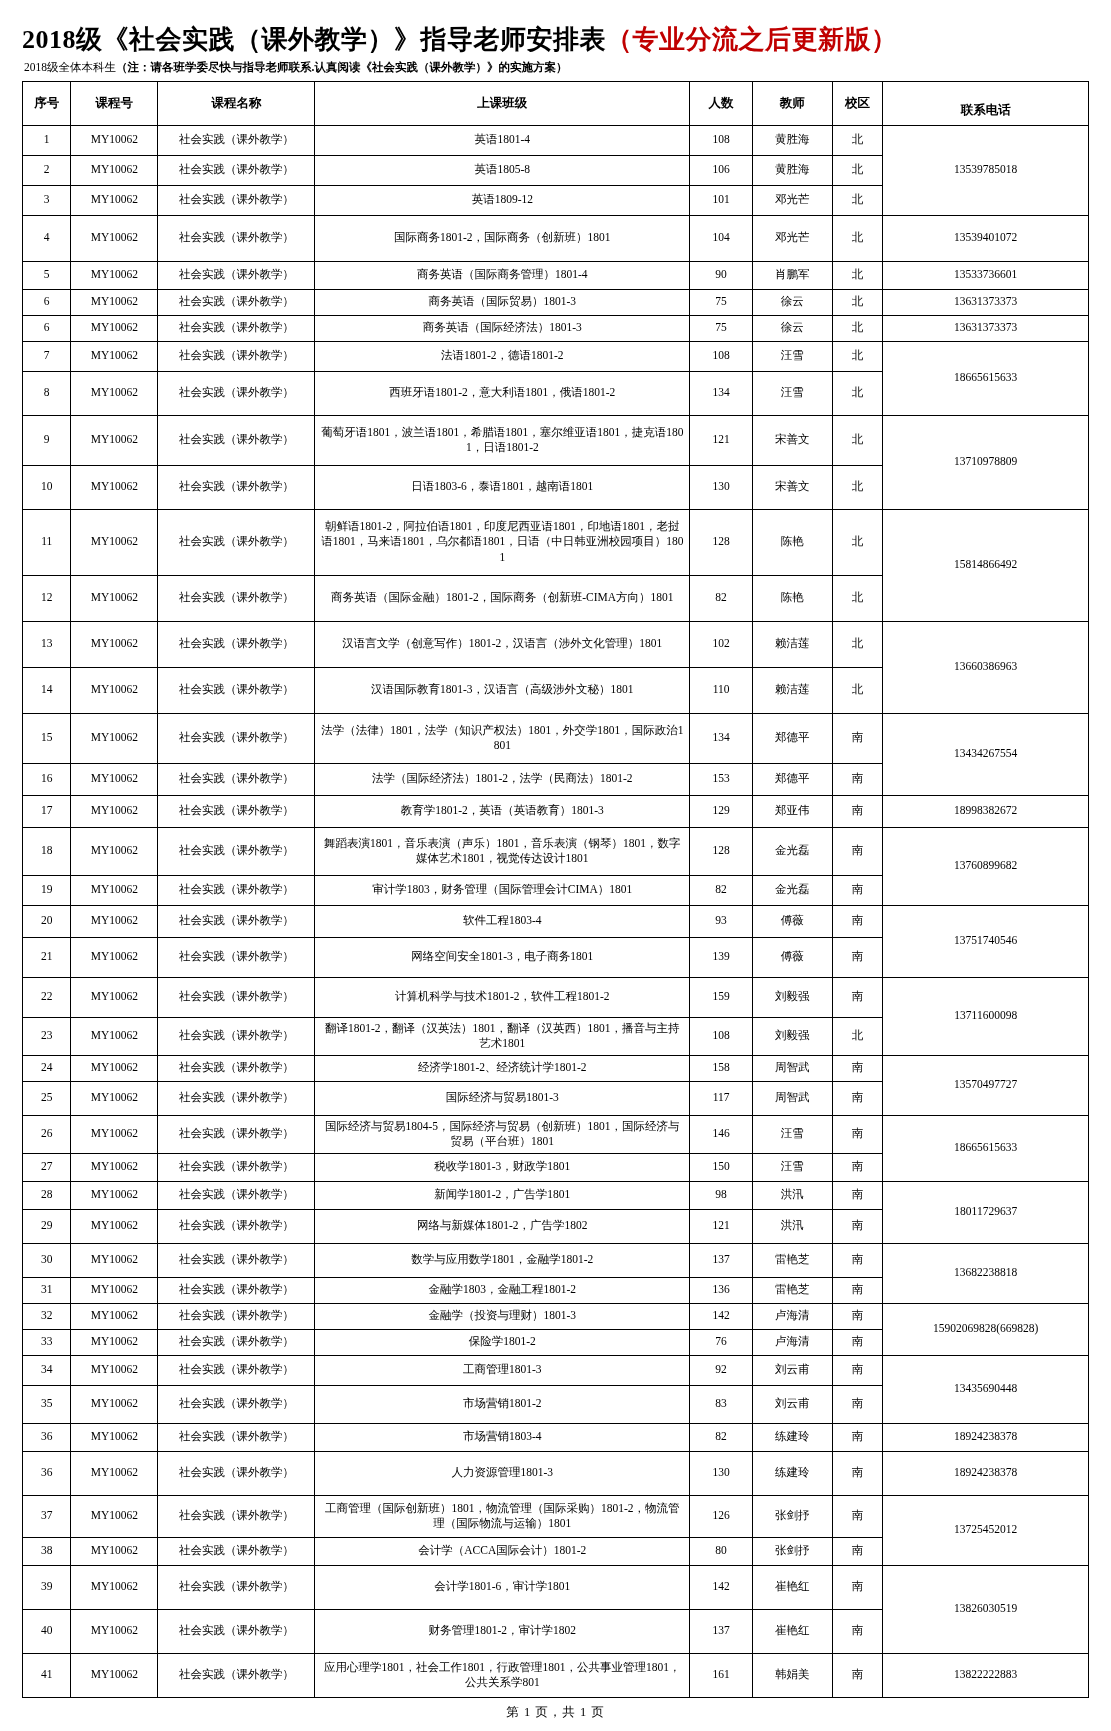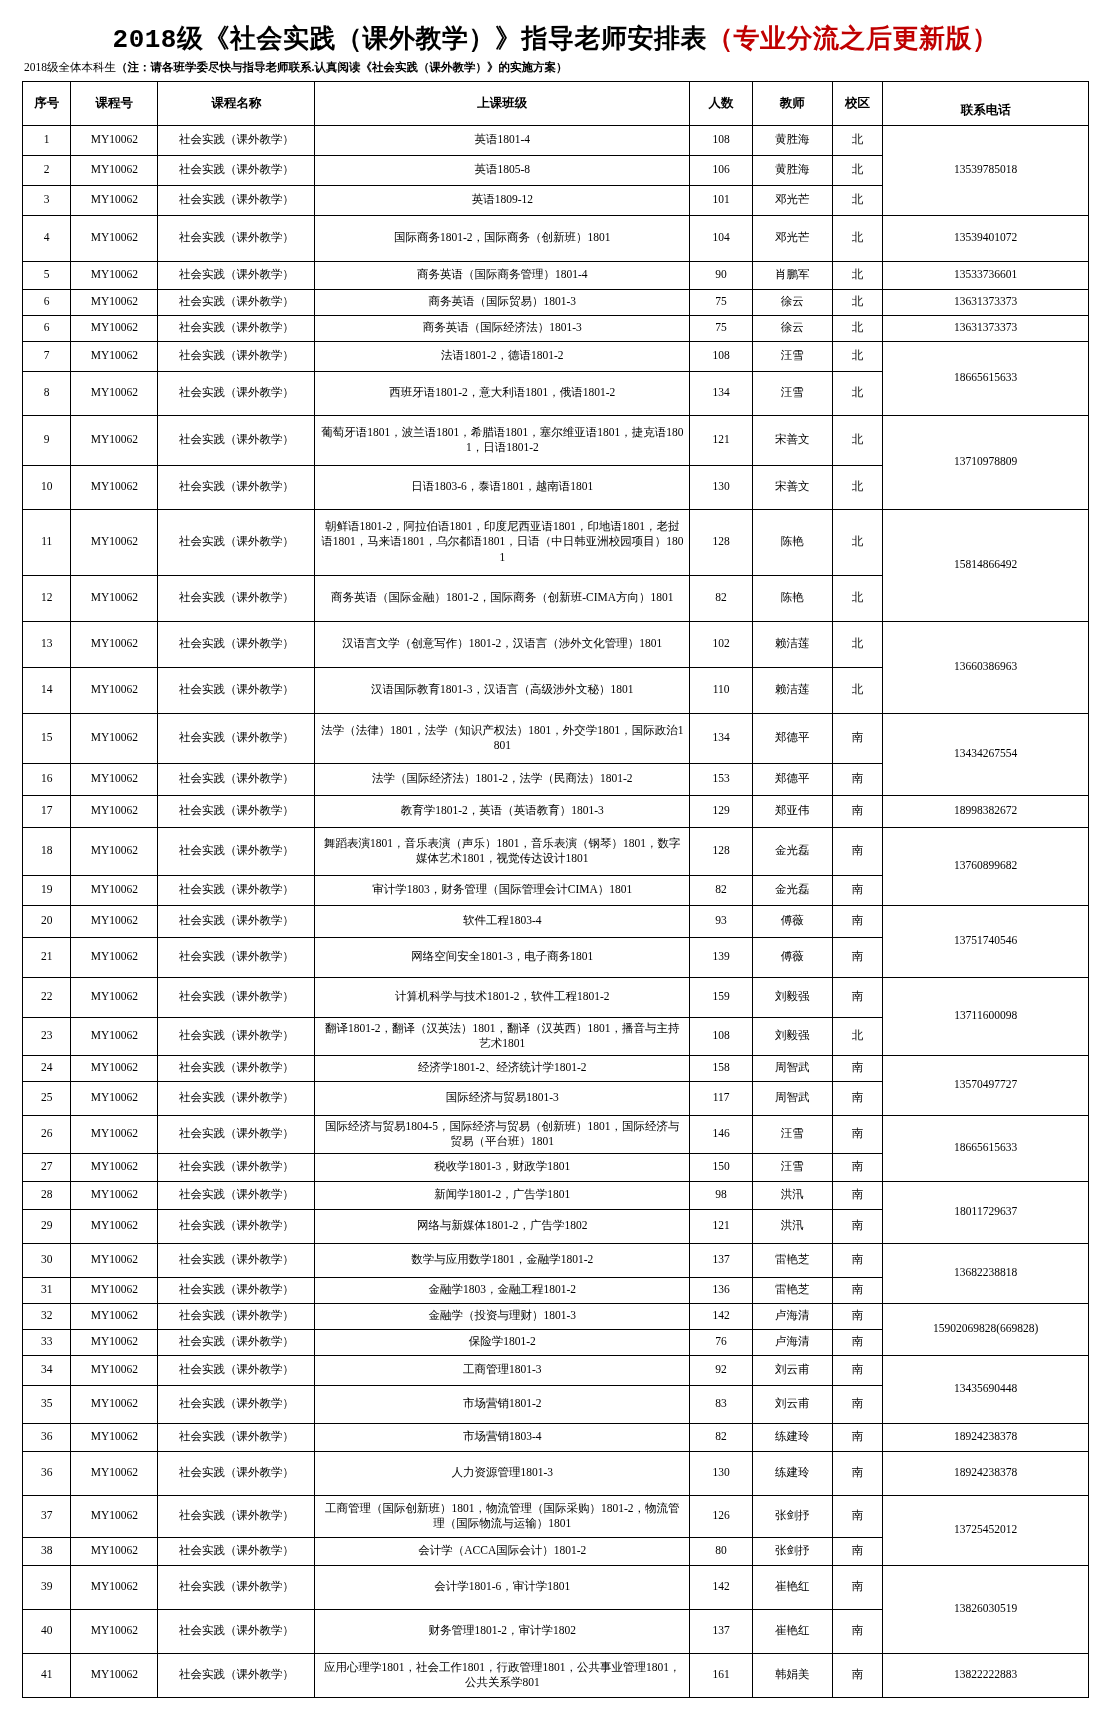--- a/index.html
+++ b/index.html
@@ -10,27 +10,26 @@
     color:#000;
   }
   .page{
     width:1111px;
     min-height:1731px;
     box-sizing:border-box;
     padding:18px 22px 10px 22px;
     position:relative;
   }
   .doc-title{
-    text-align:center;
+    text-align:left;
     font-size:26px;
     font-weight:bold;
     letter-spacing:0.5px;
     margin:6px 0 2px 0;
     line-height:1.25;
-    font-family:Liberation Mono, monospace;
   }
   .doc-title .red{ color:#c00000; }
   .subtitle{
     font-size:11.5px;
     margin:2px 0 6px 2px;
     line-height:1.4;
   }
   .subtitle .bold{ font-weight:bold; }
   table{
     border-collapse:collapse;
@@ -516,13 +515,14 @@
           <td class="course">社会实践（课外教学）</td>
           <td class="cls">应用心理学1801，社会工作1801，行政管理1801，公共事业管理1801，公共关系学801</td>
           <td>161</td>
           <td>韩娟美</td>
           <td>南</td>
           <td class="phone" rowspan="1">13822222883</td>
         </tr>
       </tbody>
   </table>
 
+  <div class="footer">第 1 页，共 1 页</div>
 </div>
 
 </body></html>

